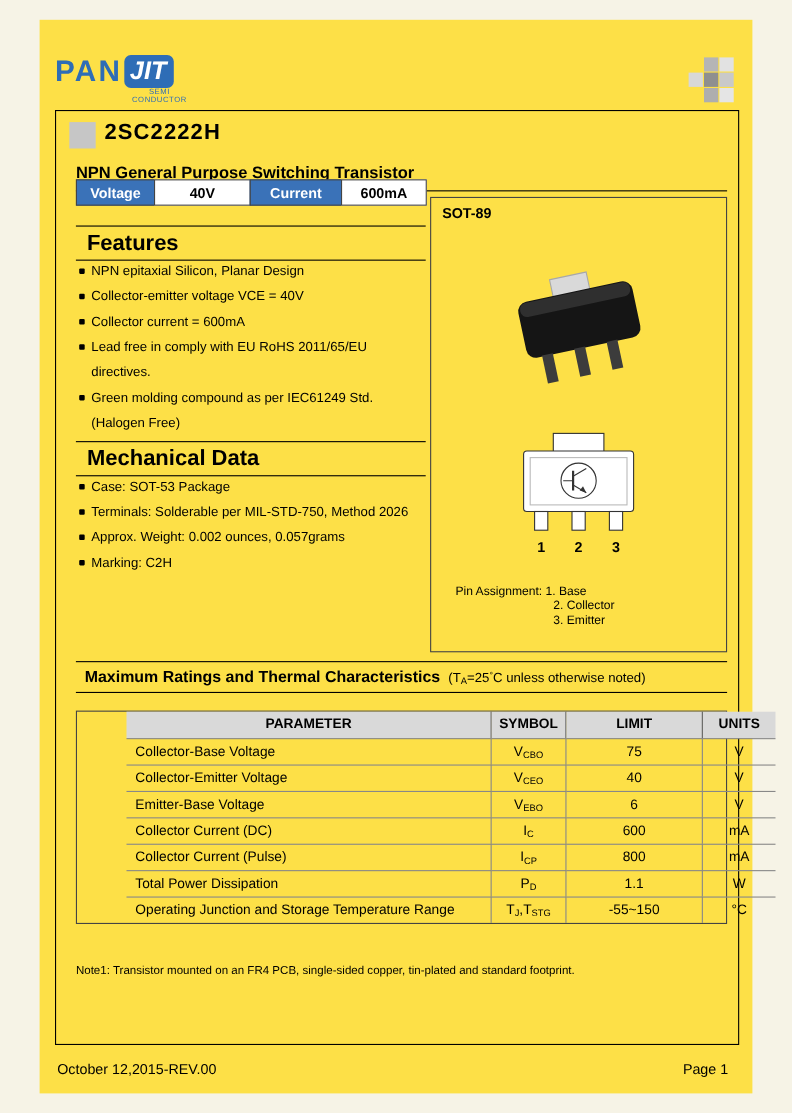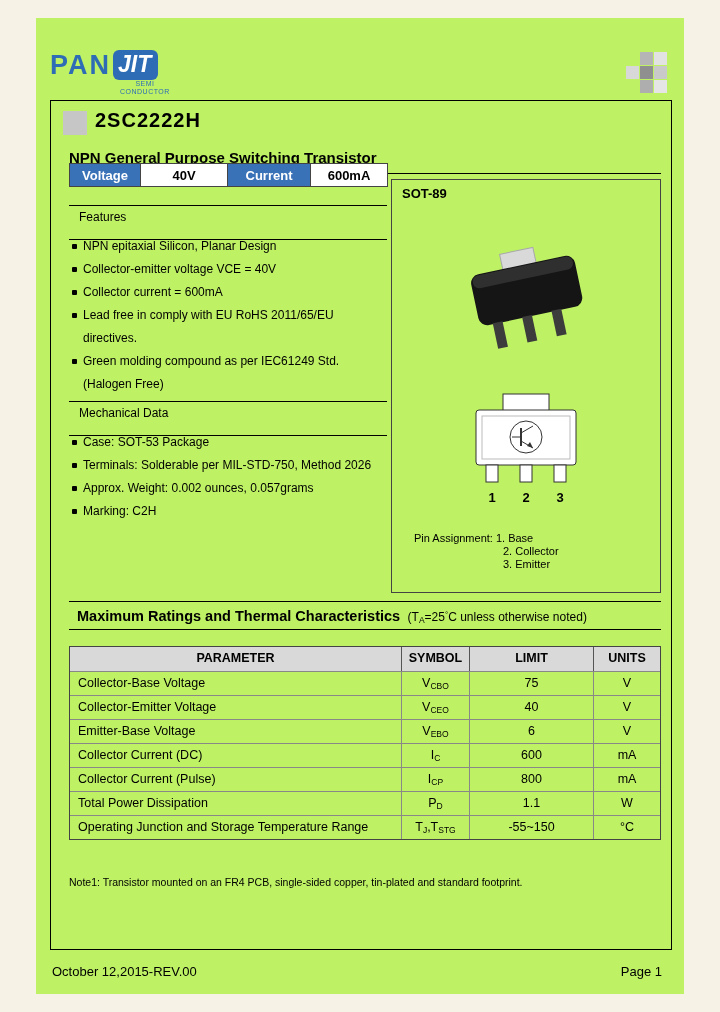--- a/index.html
+++ b/index.html
@@ -2,21 +2,21 @@
 <html style="--accent-blue: #3a72b8; --logo-blue: #2e6db6; --table-header-bg: #d9d9d9; --canvas-bg: #f6f3e6;"><head>
 <meta charset="utf-8">
 <style>
   html,body{margin:0;padding:0;}
   body{
     width:720px;height:1012px;
     background:var(--canvas-bg,#f6f3e6);
     font-family:"Liberation Sans",sans-serif;
     position:relative;overflow:hidden;color:#000;
   }
-  .page{position:absolute;left:36px;top:18px;width:648px;height:976px;background:#bef264;}
+  .page{position:absolute;left:36px;top:18px;width:648px;height:976px;background:#fde047;}
   
   .logo{position:absolute;left:14px;top:32px;}
   .logo-row{display:flex;align-items:center;}
   .pan{color:var(--logo-blue,#2e6db6);font-size:27px;font-weight:bold;letter-spacing:2px;line-height:30px;}
   .jit-box{background:var(--logo-blue,#2e6db6);color:#fff;font-size:23px;font-weight:bold;font-style:italic;
     padding:1px 7px 2px 5px;border-radius:6px;margin-left:2px;line-height:27px;}
   .logo-sub{color:var(--logo-blue,#2e6db6);font-size:7px;line-height:8px;text-align:center;margin-left:70px;letter-spacing:.5px;}
   .checker{position:absolute;left:588px;top:34px;}
   
   .main-box{position:absolute;left:14px;top:82px;width:620px;height:848px;border:1px solid #000;}
@@ -34,36 +34,36 @@
   
   .pkg-box{position:absolute;left:340px;top:78px;width:268px;height:412px;border:1px solid #444;}
   .pkg-name{position:absolute;left:10px;top:6px;font-size:13px;font-weight:bold;}
   .pkg-3d{position:absolute;left:38px;top:52px;}
   .pkg-outline{position:absolute;left:48px;top:210px;}
   .pin-assign{position:absolute;left:22px;top:352px;font-size:11px;line-height:13px;}
   .pin-assign .indent{margin-left:89px;}
   
   .section-header{position:absolute;left:18px;width:318px;box-sizing:border-box;
     border-top:1px solid #000;border-bottom:1px solid #000;
-    font-size:12px;font-weight:normal;padding:4px 10px 15px;}
+    font-size:20px;font-weight:bold;padding:4px 10px 3px;}
   .features-header{top:104px;}
   .mech-header{top:300px;}
   .bullets{list-style:none;margin:0;padding:0;position:absolute;left:18px;width:318px;}
   .features-list{top:134px;}
   .mech-list{top:330px;}
   .bullets li{position:relative;padding-left:14px;font-size:12px;line-height:23px;}
   .bullets li::before{content:"";position:absolute;left:3px;top:9px;width:4.5px;height:4.5px;background:#000;border-radius:1px;}
   
   .mr-header{position:absolute;left:18px;top:500px;width:592px;box-sizing:border-box;
     border-top:1px solid #000;border-bottom:1px solid #000;padding:5px 8px 4px;}
   .mr-title{font-size:14.5px;font-weight:bold;}
   .mr-cond{font-size:12px;font-weight:normal;margin-left:3px;}
   sub{font-size:8.5px;vertical-align:-2px;}
   sup{font-size:8px;vertical-align:4px;}
-  .mr-table{position:absolute;left:18px;top:545px;width:592px;box-sizing:border-box;border:1px solid #444;}
+  .mr-table{position:absolute;left:18px;top:545px;width:592px;box-sizing:border-box;border:1px solid #444;padding-left:45px;}
   .mr-row{display:grid;grid-template-columns:332px 68px 124px 66px;}
   .mr-cell{box-sizing:border-box;font-size:12.5px;height:24px;line-height:23px;text-align:center;
     border-right:1px solid #888;border-top:1px solid #888;overflow:hidden;white-space:nowrap;}
   .mr-cell:last-child{border-right:none;}
   .mr-head .mr-cell{background:var(--table-header-bg,#d9d9d9);font-weight:bold;border-top:none;border-right:1px solid #555;}
   .mr-head .mr-cell:last-child{border-right:none;}
   .mr-cell.param{text-align:left;padding-left:8px;}
   .note{position:absolute;left:18px;top:775px;font-size:10.5px;}
   
   .footer-left{position:absolute;left:16px;top:946px;font-size:13px;}

